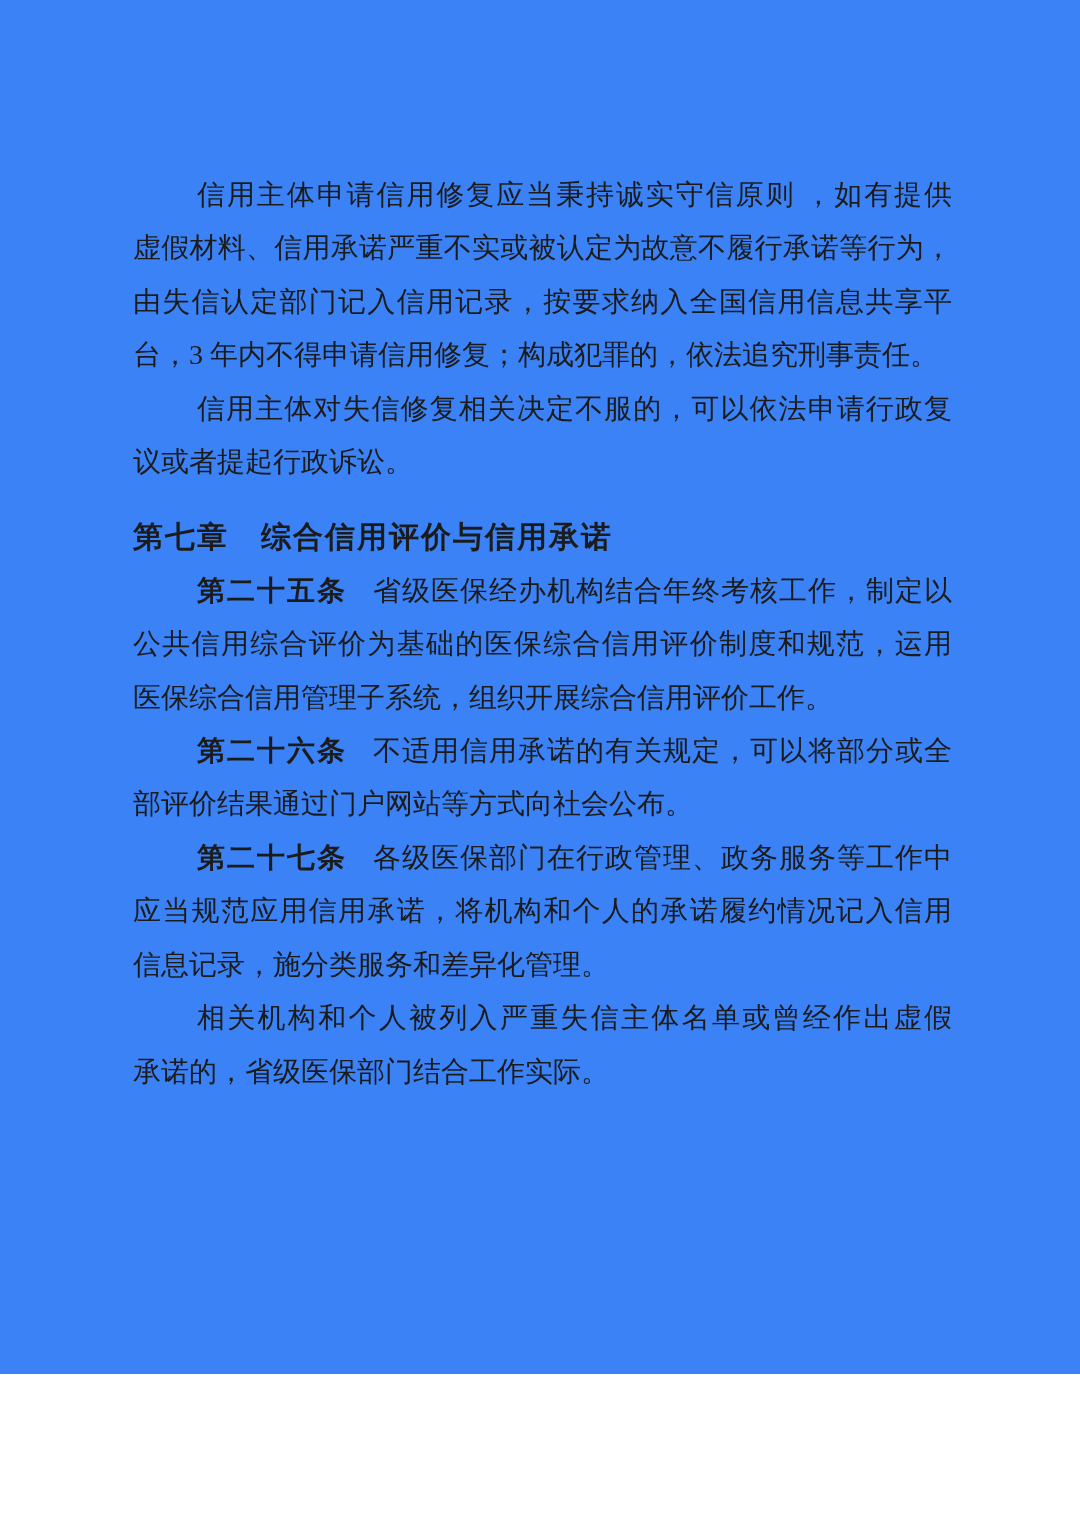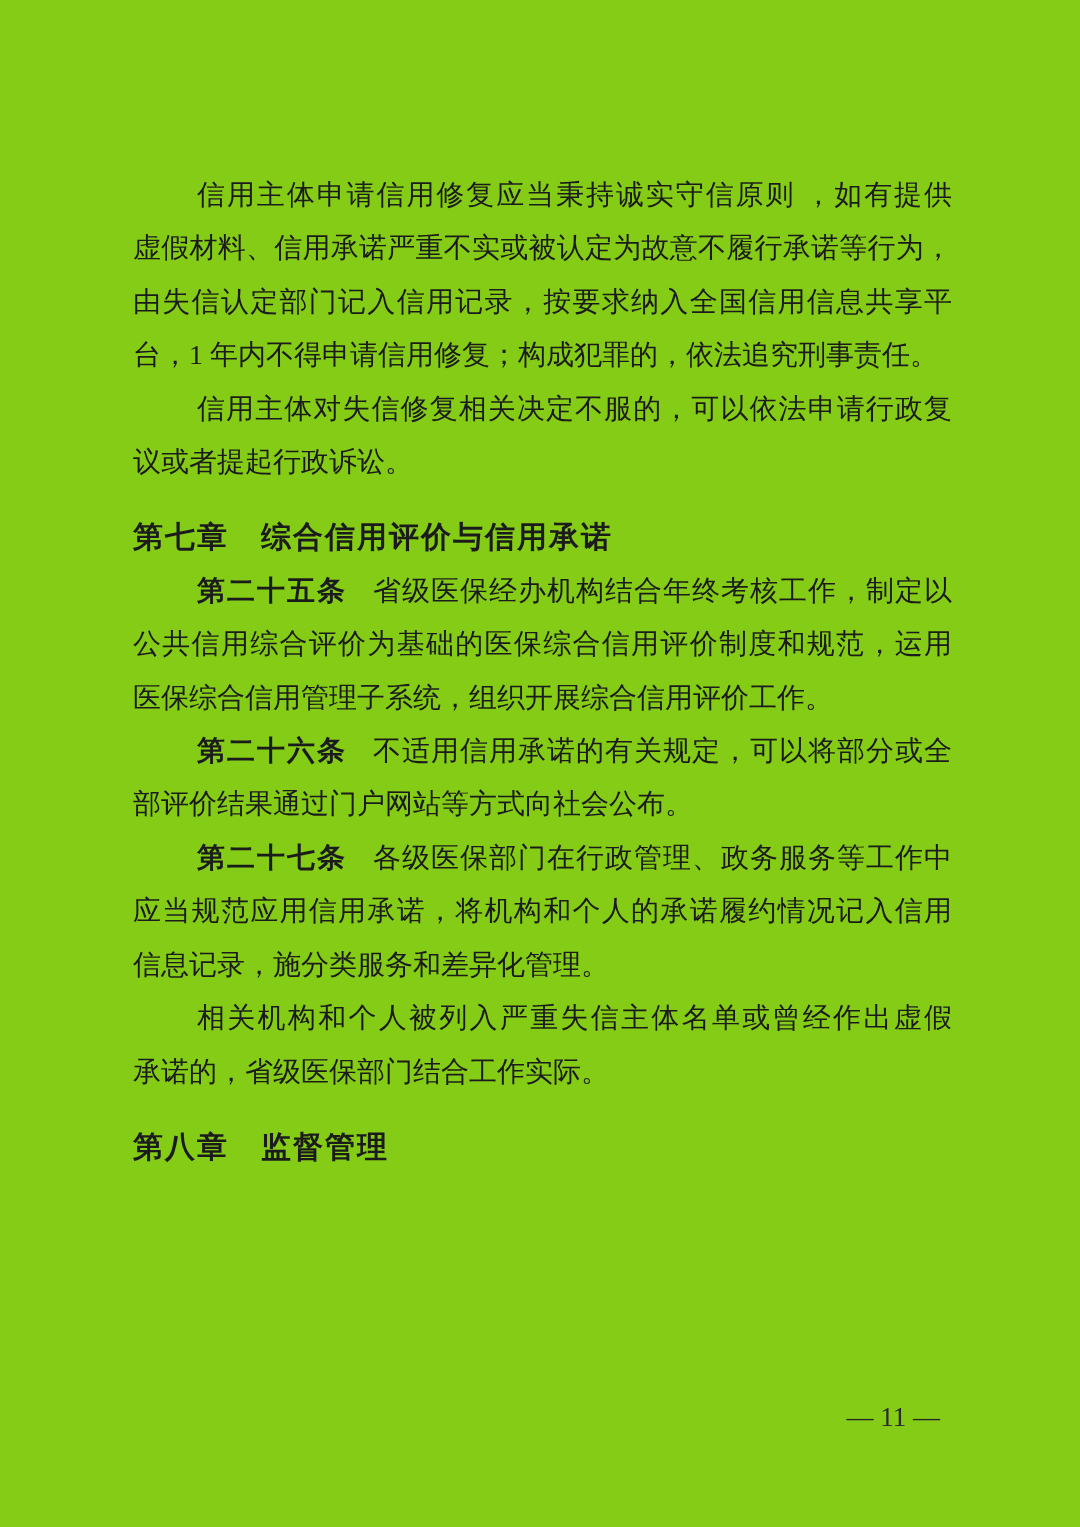--- a/index.html
+++ b/index.html
@@ -1,20 +1,20 @@
 <!DOCTYPE html>
 <html lang="zh"><head>
 <meta charset="utf-8">
 <style>
   html, body { margin: 0; padding: 0; background: #ffffff; }
   .page {
     position: relative;
     width: 1080px;
-    height: 1527px;
-    background: #84cc16;
+    height: 1374px;
+    background: #3b82f6;
     color: #1b1b1b;
     overflow: hidden;
   }
   .doc-body {
     position: absolute;
     left: 133px;
     top: 168px;
     width: 819px;
     font-family: "Liberation Serif", serif;
     font-size: 28px;
@@ -57,21 +57,21 @@
 </head>
 <body>
 
 <div class="page">
   <div class="doc-body">
 
     <div class="para">
       <div class="line j first">信用主体申请信用修复应当秉持诚实守信原则 ，如有提供</div>
       <div class="line j">虚假材料、信用承诺严重不实或被认定为故意不履行承诺等行为，</div>
       <div class="line j">由失信认定部门记入信用记录，按要求纳入全国信用信息共享平</div>
-      <div class="line">台，1 年内不得申请信用修复；构成犯罪的，依法追究刑事责任。</div>
+      <div class="line">台，3 年内不得申请信用修复；构成犯罪的，依法追究刑事责任。</div>
     </div>
 
     <div class="para">
       <div class="line j first">信用主体对失信修复相关决定不服的，可以依法申请行政复</div>
       <div class="line">议或者提起行政诉讼。</div>
     </div>
 
     <h2 class="chapter">第七章　综合信用评价与信用承诺</h2>
 
     <div class="para">
@@ -90,18 +90,17 @@
       <div class="line j first"><span class="lead">第二十七条</span><span>各级医保部门在行政管理、政务服务等工作中</span></div>
       <div class="line j">应当规范应用信用承诺，将机构和个人的承诺履约情况记入信用</div>
       <div class="line">信息记录，施分类服务和差异化管理。</div>
     </div>
 
     <div class="para">
       <div class="line j first">相关机构和个人被列入严重失信主体名单或曾经作出虚假</div>
       <div class="line">承诺的，省级医保部门结合工作实际。</div>
     </div>
 
-    <h2 class="chapter">第八章　监督管理</h2>
 
   </div>
 
   <div class="page-num">— 11 —</div>
 </div>
 
 </body></html>

